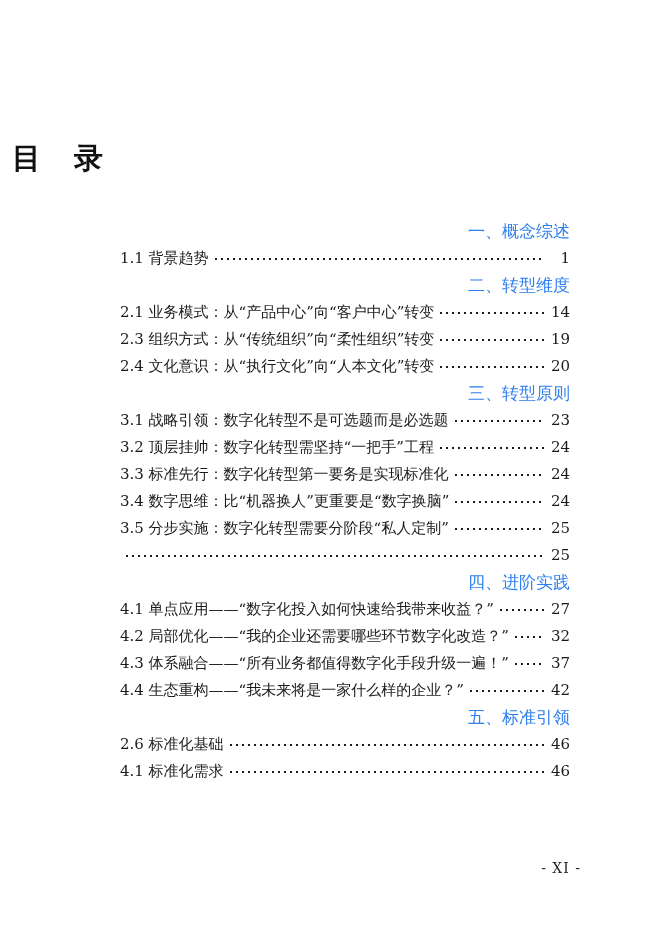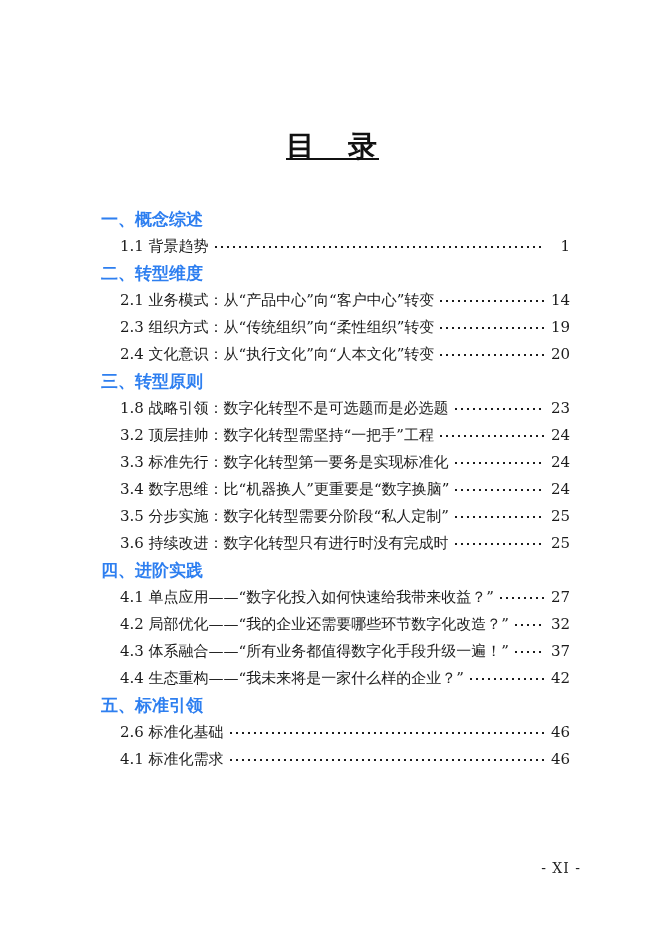--- a/index.html
+++ b/index.html
@@ -10,47 +10,46 @@
   .page {
     position: relative;
     width: 665px;
     height: 930px;
     background: #ffffff;
     overflow: hidden;
     font-family: "DejaVu Serif", "Liberation Serif", serif;
     color: #1b1b1b;
   }
   .title {
-    margin: 0;
+    margin: 12px;
     padding-top: 126px;
-    text-align: center;
     font-size: 29px;
     font-weight: bold;
     line-height: 40px;
     color: #111111;
     letter-spacing: 2px;
-    text-decoration: underline;
   }
   .toc {
     margin-top: 40px;
     padding-left: 101px;
     padding-right: 95px;
   }
   .toc-section {
     margin: 0;
   }
   .section-heading {
     margin: 0;
     height: 27px;
     line-height: 27px;
     font-family: "Liberation Sans", "DejaVu Sans", sans-serif;
-    font-weight: bold;
+    font-weight: normal;
     font-size: 17px;
     color: #2e7ff0;
     cursor: pointer;
+    text-align: right;
   }
   .toc-entry {
     display: flex;
     height: 27px;
     line-height: 27px;
     padding-left: 19px;
     font-size: 15px;
     cursor: pointer;
   }
   .entry-text {
@@ -121,21 +120,21 @@
     <span class="leader"></span>
     <span class="entry-page">20</span>
   </div>
 </div>
   </section>
 
   <section class="toc-section">
     <h2 class="section-heading">三、转型原则</h2>
     <div class="entries">
   <div class="toc-entry">
-    <span class="entry-text">1.8 战略引领：数字化转型不是可选题而是必选题</span>
+    <span class="entry-text">3.1 战略引领：数字化转型不是可选题而是必选题</span>
     <span class="leader"></span>
     <span class="entry-page">23</span>
   </div>
 
   <div class="toc-entry">
     <span class="entry-text">3.2 顶层挂帅：数字化转型需坚持“一把手”工程</span>
     <span class="leader"></span>
     <span class="entry-page">24</span>
   </div>
 
@@ -151,21 +150,20 @@
     <span class="entry-page">24</span>
   </div>
 
   <div class="toc-entry">
     <span class="entry-text">3.5 分步实施：数字化转型需要分阶段“私人定制”</span>
     <span class="leader"></span>
     <span class="entry-page">25</span>
   </div>
 
   <div class="toc-entry">
-    <span class="entry-text">3.6 持续改进：数字化转型只有进行时没有完成时</span>
     <span class="leader"></span>
     <span class="entry-page">25</span>
   </div>
 </div>
   </section>
 
   <section class="toc-section">
     <h2 class="section-heading">四、进阶实践</h2>
     <div class="entries">
   <div class="toc-entry">

